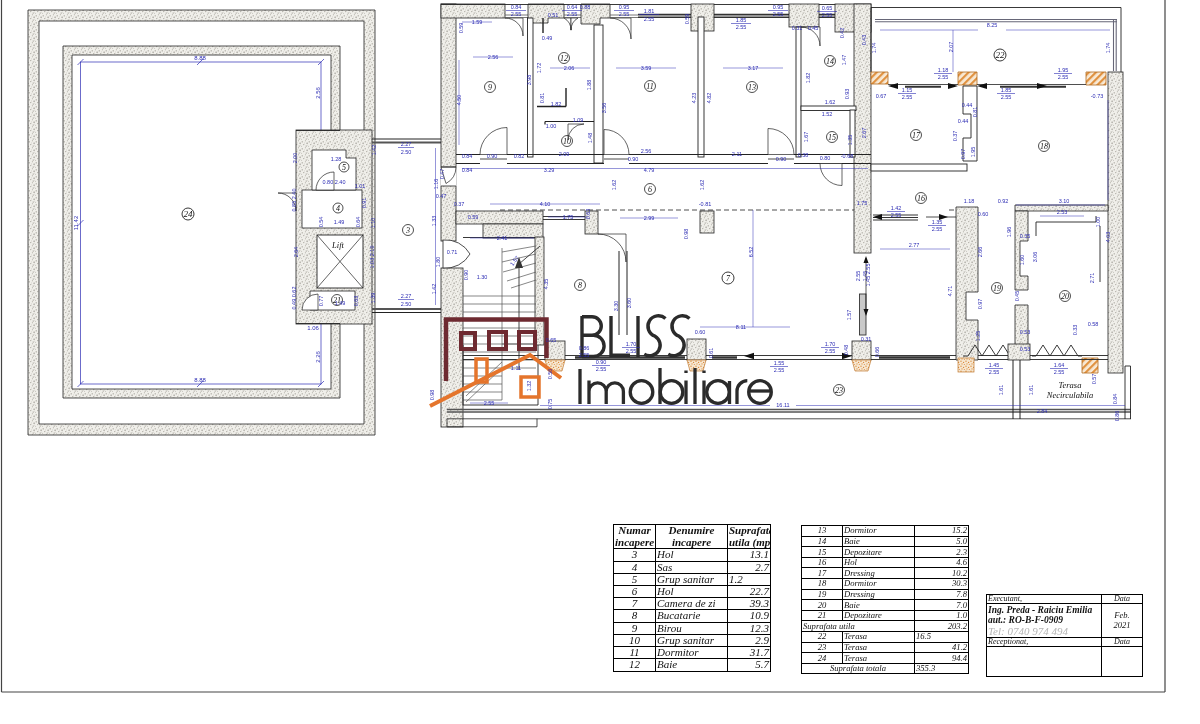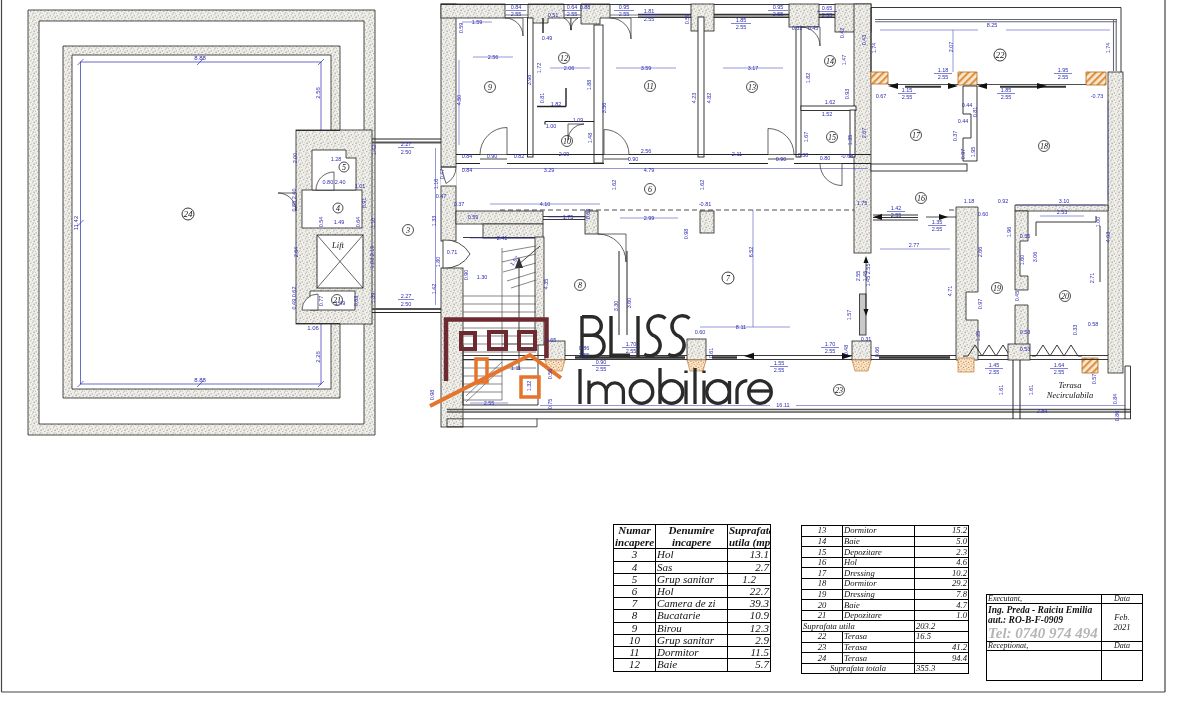--- a/index.html
+++ b/index.html
@@ -742,21 +742,21 @@
             <td style="text-align:right">13.1</td>
           </tr>
 <tr>
             <td style="text-align:center;height:10.9px">4</td>
             <td>Sas</td>
             <td style="text-align:right">2.7</td>
           </tr>
 <tr>
             <td style="text-align:center;height:10.9px">5</td>
             <td>Grup sanitar</td>
-            <td style="text-align:center">1.2</td>
+            <td style="text-align:left">1.2</td>
           </tr>
 <tr>
             <td style="text-align:center;height:10.9px">6</td>
             <td>Hol</td>
             <td style="text-align:right">22.7</td>
           </tr>
 <tr>
             <td style="text-align:center;height:10.9px">7</td>
             <td>Camera de zi</td>
             <td style="text-align:right">39.3</td>
@@ -772,21 +772,21 @@
             <td style="text-align:right">12.3</td>
           </tr>
 <tr>
             <td style="text-align:center;height:10.9px">10</td>
             <td>Grup sanitar</td>
             <td style="text-align:right">2.9</td>
           </tr>
 <tr>
             <td style="text-align:center;height:10.9px">11</td>
             <td>Dormitor</td>
-            <td style="text-align:right">11.5</td>
+            <td style="text-align:right">31.7</td>
           </tr>
 <tr>
             <td style="text-align:center;height:10.9px">12</td>
             <td>Baie</td>
             <td style="text-align:right">5.7</td>
           </tr>
 </tbody>
       </table>
 </div>
 
@@ -814,40 +814,40 @@
             <td style="text-align:right">4.6</td>
           </tr>
 <tr>
             <td style="text-align:center;height:10.6px">17</td>
             <td>Dressing</td>
             <td style="text-align:right">10.2</td>
           </tr>
 <tr>
             <td style="text-align:center;height:10.6px">18</td>
             <td>Dormitor</td>
-            <td style="text-align:right">29.2</td>
+            <td style="text-align:right">30.3</td>
           </tr>
 <tr>
             <td style="text-align:center;height:10.6px">19</td>
             <td>Dressing</td>
             <td style="text-align:right">7.8</td>
           </tr>
 <tr>
             <td style="text-align:center;height:10.6px">20</td>
             <td>Baie</td>
-            <td style="text-align:right">4.7</td>
+            <td style="text-align:right">7.0</td>
           </tr>
 <tr>
             <td style="text-align:center;height:10.6px">21</td>
             <td>Depozitare</td>
             <td style="text-align:right">1.0</td>
           </tr>
 <tr>
             <td colspan="2" style="height:10.6px">Suprafata utila</td>
-            <td style="">203.2</td>
+            <td style="text-align:right">203.2</td>
           </tr>
 <tr>
             <td style="text-align:center;height:10.6px">22</td>
             <td>Terasa</td>
             <td style="text-align:left">16.5</td>
           </tr>
 <tr>
             <td style="text-align:center;height:10.6px">23</td>
             <td>Terasa</td>
             <td style="text-align:right">41.2</td>
@@ -868,21 +868,21 @@
 <div class="tb" style="left:986px;top:594px;width:156px;font-size:8px">
 <table style="width:156px">
 <tbody>
           <tr>
             <td style="width:115px;height:8.6px">Executant,</td>
             <td style="width:41px;text-align:center">Data</td>
           </tr>
 <tr>
             <td style="height:33.5px;vertical-align:top;padding-top:1px">
               <div style="font-weight:bold;font-size:9.5px;line-height:1.08">Ing. Preda - Raiciu Emilia<br>aut.: RO-B-F-0909</div>
-              <div style="font-weight:bold;color:#b5b5b5;font-size:15px">Tel: 0740 974 494</div>
+              <div style="font-weight:normal;color:#b5b5b5;font-size:11px">Tel: 0740 974 494</div>
             </td>
             <td style="text-align:center;font-size:8.5px;line-height:1.15">Feb.<br>2021</td>
           </tr>
 <tr>
             <td style="height:8.6px">Receptionat,</td>
             <td style="text-align:center">Data</td>
           </tr>
 <tr>
             <td style="height:30px"></td>
             <td></td>

